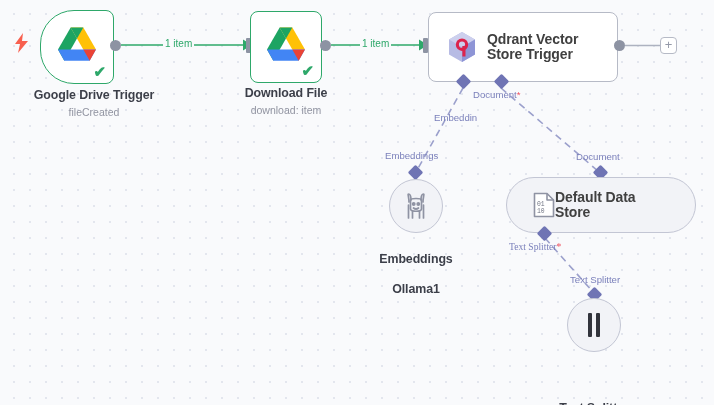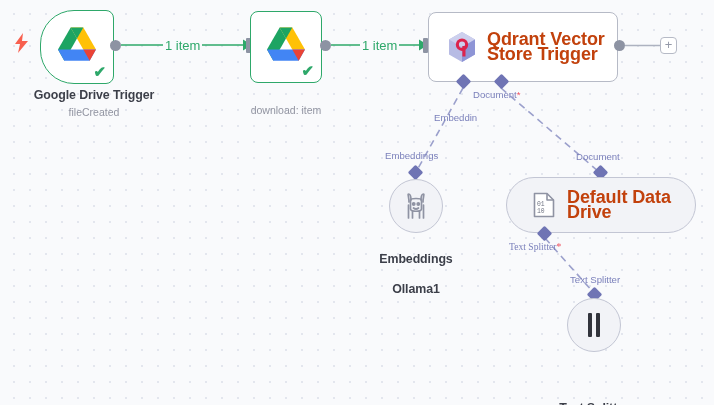--- a/index.html
+++ b/index.html
@@ -31,36 +31,36 @@
     border:1.6px solid #2ea86a;border-radius:8px;
   }
   .node-wide{
     width:190px;height:70px;left:428px;top:12px;
     border:1.3px solid #b6bac6;border-radius:8px;
     display:flex;align-items:center;gap:10px;padding-left:18px;
   }
   .node-pill{
     width:190px;height:56px;left:506px;top:177px;
     border:1.3px solid #c3c6d4;border-radius:30px;background:#f2f3f7;
-    display:flex;align-items:center;gap:12px;padding-left:26px;
+    display:flex;align-items:center;padding-left:26px;
   }
   .node-circle{
     border:1.3px solid #c3c6d4;border-radius:50%;background:#f2f3f7;
     display:flex;align-items:center;justify-content:center;
   }
   #node-embeddings-ollama{width:54px;height:54px;left:389px;top:179px;}
   #node-text-splitter{width:54px;height:54px;left:567px;top:298px;}
 
   .node-logo{display:flex;align-items:center;justify-content:center;}
   .gdrive-logo{position:absolute;left:50%;top:48%;transform:translate(-50%,-50%);}
   .node-check{position:absolute;right:7px;bottom:4px;color:#2ea86a;font-size:15px;line-height:1;font-weight:bold;}
   .bolt{position:absolute;left:15px;top:33px;width:14px;height:20px;}
 
   .node-title{
-    font-size:18px;color:#c2410c;line-height:15px;font-weight:bold;
+    font-size:14px;color:#404040;line-height:15px;font-weight:bold;
     letter-spacing:-0.1px;
   }
 
   
   .caption{
     position:absolute;text-align:center;
     font-size:12.4px;font-weight:bold;color:#3c3f49;line-height:15px;
     letter-spacing:-0.1px;white-space:pre-line;
   }
   .subcaption{
@@ -88,21 +88,21 @@
     position:absolute;width:11px;height:11px;background:#6f74b4;
     transform:rotate(45deg);border-radius:1.5px;
   }
   .port-label{
     position:absolute;font-size:9.6px;color:#7b80bb;white-space:nowrap;
   }
   .req{color:#ef4c5a;}
 
   
   .item-label{
-    position:absolute;font-size:13px;color:#2ea86a;background:#f9fafc;
+    position:absolute;font-size:10px;color:#2ea86a;background:#f9fafc;
     padding:0 2px;white-space:nowrap;
   }
 
   
   .splitter-bars{display:flex;gap:4px;}
   .splitter-bars i{display:block;width:4px;height:24px;background:#32343c;border-radius:1px;}
 </style>
 </head>
 <body>
 
@@ -167,20 +167,21 @@
         <polygon points="16,0 32,0 48,28 32,28" fill="#ffc107"></polygon>
         <polygon points="16,0 0,28 8,42 24,14" fill="#1da462"></polygon>
         <polygon points="0,28 48,28 40,42 8,42" fill="#4285f4"></polygon>
         <polygon points="32,28 48,28 40,42" fill="#ea4335"></polygon>
         <polygon points="16,0 24,14 32,0" fill="#1da462"></polygon>
       </svg>
     </div>
     <div class="node-check">✔</div>
   </div>
   <div class="dot-out" style="left:320px;top:40px;"></div>
+  <div class="caption" id="cap-download-file">Download File</div>
   <div class="subcaption" id="sub-download-file">download: item</div>
 
   <div class="in-rect" style="left:423px;top:38px;"></div>
   <div class="node node-wide" id="node-qdrant">
     <div class="node-logo">
       <svg width="30" height="32" viewBox="0 0 30 32">
         <polygon points="15,1 28,8.5 28,23.5 15,31 2,23.5 2,8.5" fill="#b7bbe4"></polygon>
         <polygon points="15,1 28,8.5 15,16 2,8.5" fill="#cdd0ee"></polygon>
         <polygon points="15,16 28,8.5 28,23.5 15,31" fill="#8e95d6"></polygon>
         <path d="M15,7.5 a6.2,6.2 0 1,0 0,12.4 a6.2,6.2 0 1,0 0,-12.4 z M15,10.6 a3.1,3.1 0 1,1 0,6.2 a3.1,3.1 0 1,1 0,-6.2 z" fill="#dc244c"></path>
@@ -233,21 +234,21 @@
     <div class="node-logo">
       <svg width="22" height="26" viewBox="0 0 22 26">
         <path d="M1.5,1.5 L14,1.5 L20.5,8 L20.5,24.5 L1.5,24.5 Z" fill="#ffffff" stroke="#8f93a3" stroke-width="1.6" stroke-linejoin="round"></path>
         <path d="M14,1.5 L14,8 L20.5,8" fill="none" stroke="#8f93a3" stroke-width="1.6" stroke-linejoin="round"></path>
         <text x="4" y="14" font-family="Liberation Mono, monospace" font-size="6.4" fill="#6e7282">01</text>
         <text x="4" y="21" font-family="Liberation Mono, monospace" font-size="6.4" fill="#6e7282">10</text>
       </svg>
     </div>
     <div class="node-title">
       <div>Default Data</div>
-      <div>Drive</div>
+      <div>Store</div>
     </div>
   </div>
   <div class="diamond" style="left:539px;top:228px;"></div>
   <div class="port-label" style="left:509px;top:241px;font-family:Liberation Serif, serif;">
     <span>Text Splitter</span><span class="req">*</span>
   </div>
 
   <div class="port-label" style="left:570px;top:274px;">Text Splitter</div>
   <div class="diamond" style="left:589px;top:289px;"></div>
   <div class="node node-circle" id="node-text-splitter">

